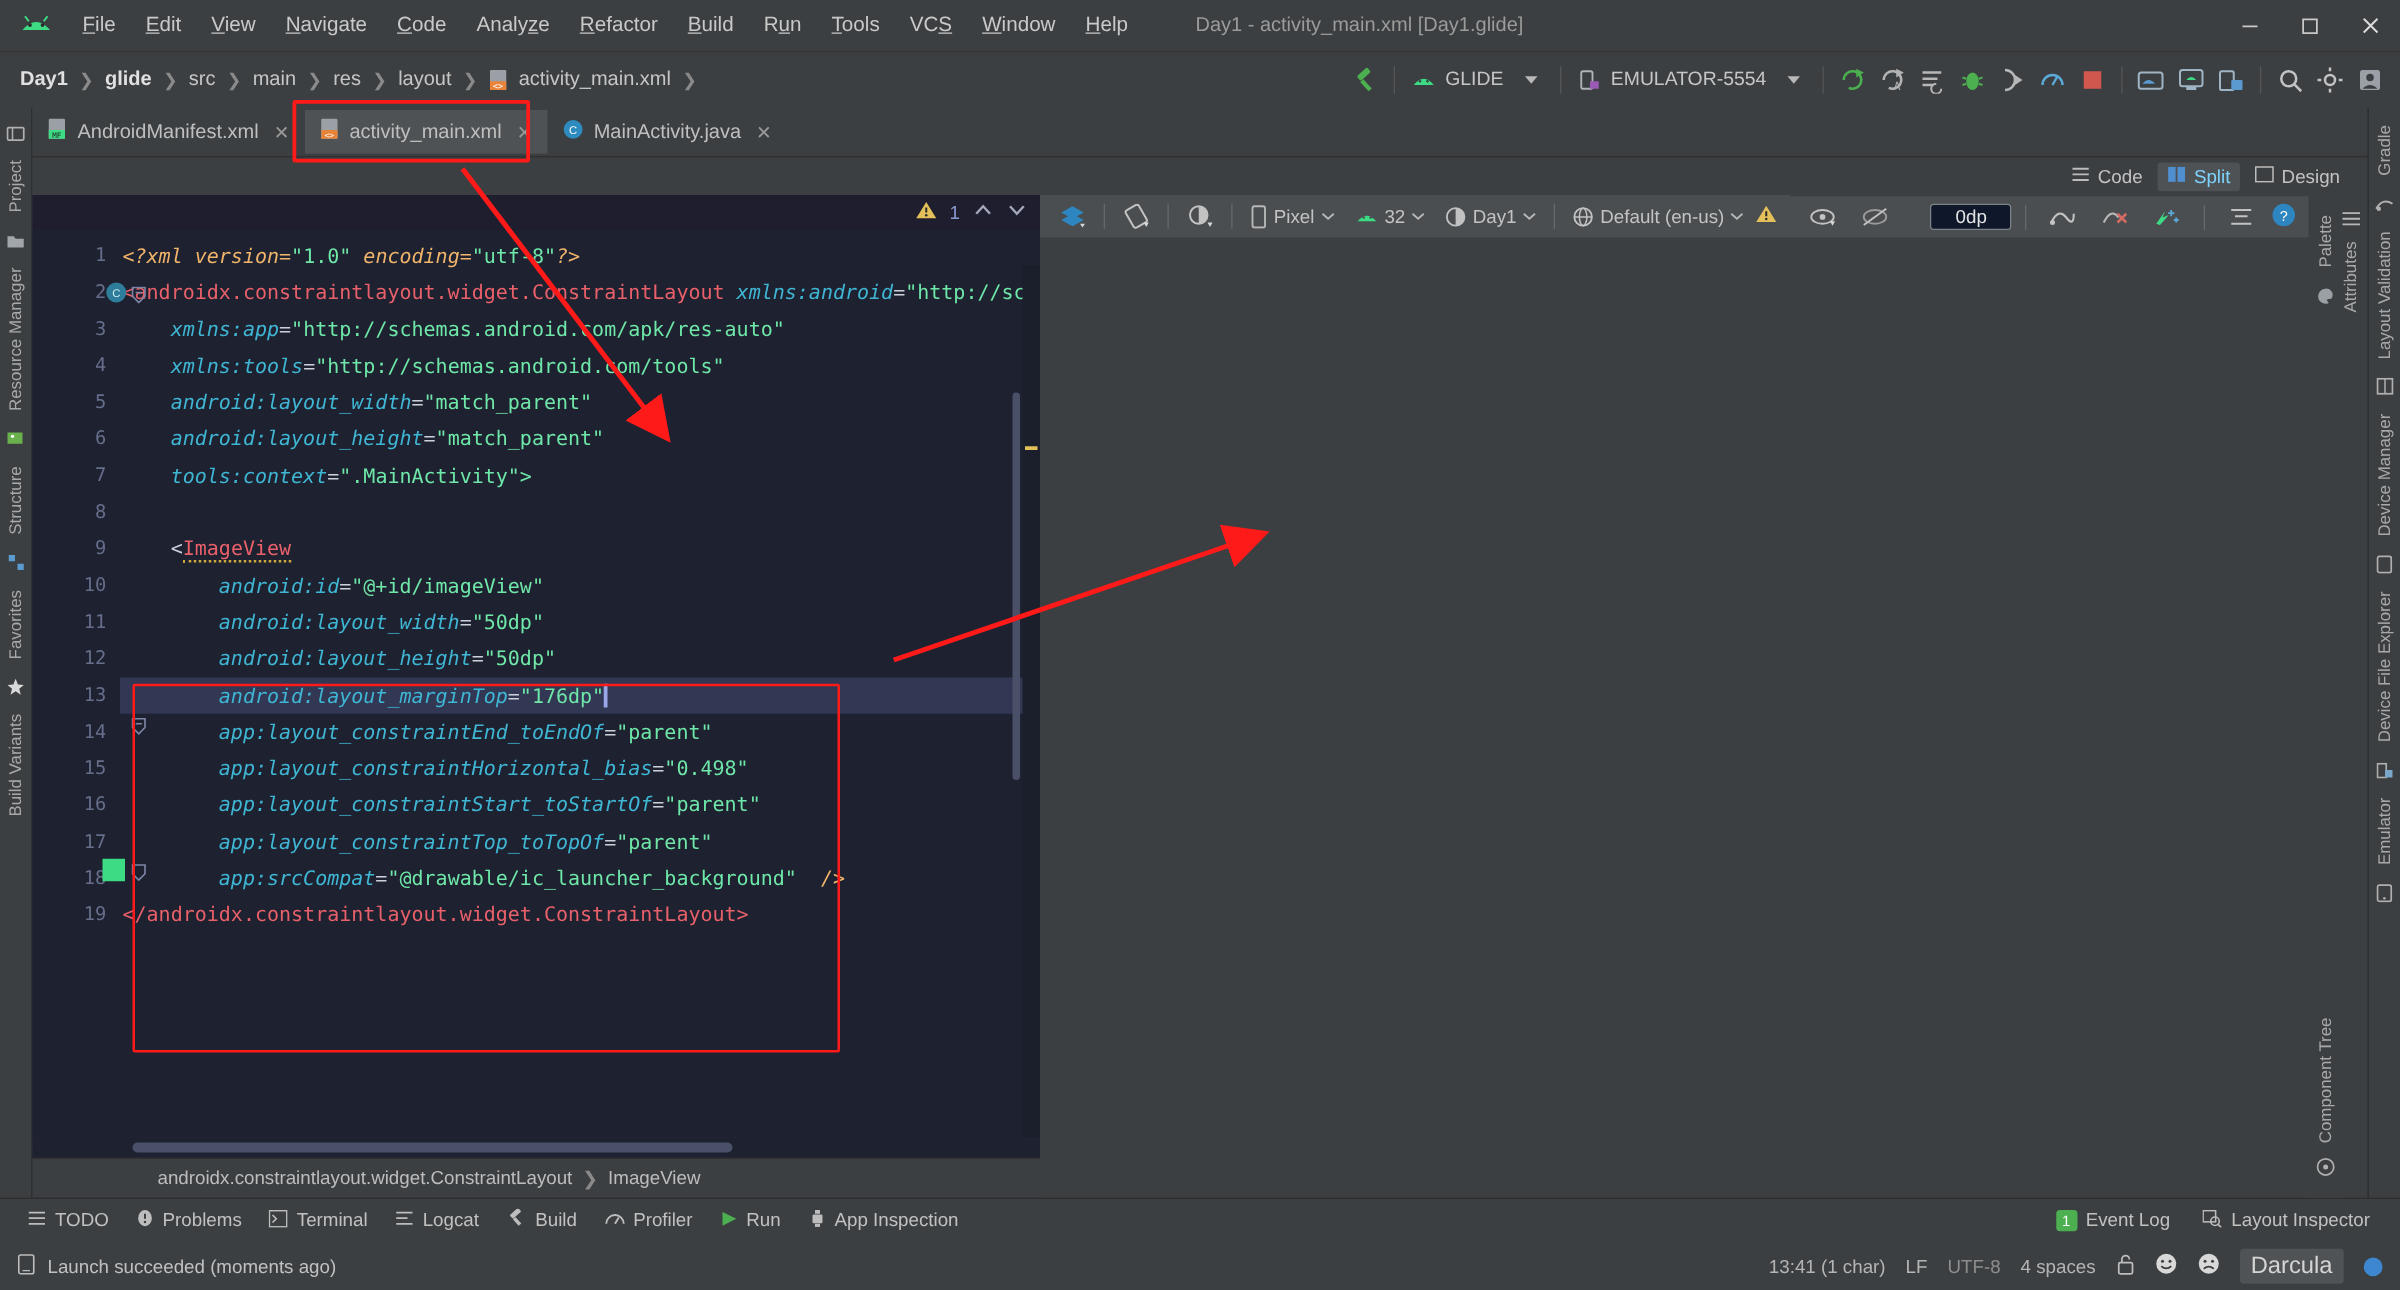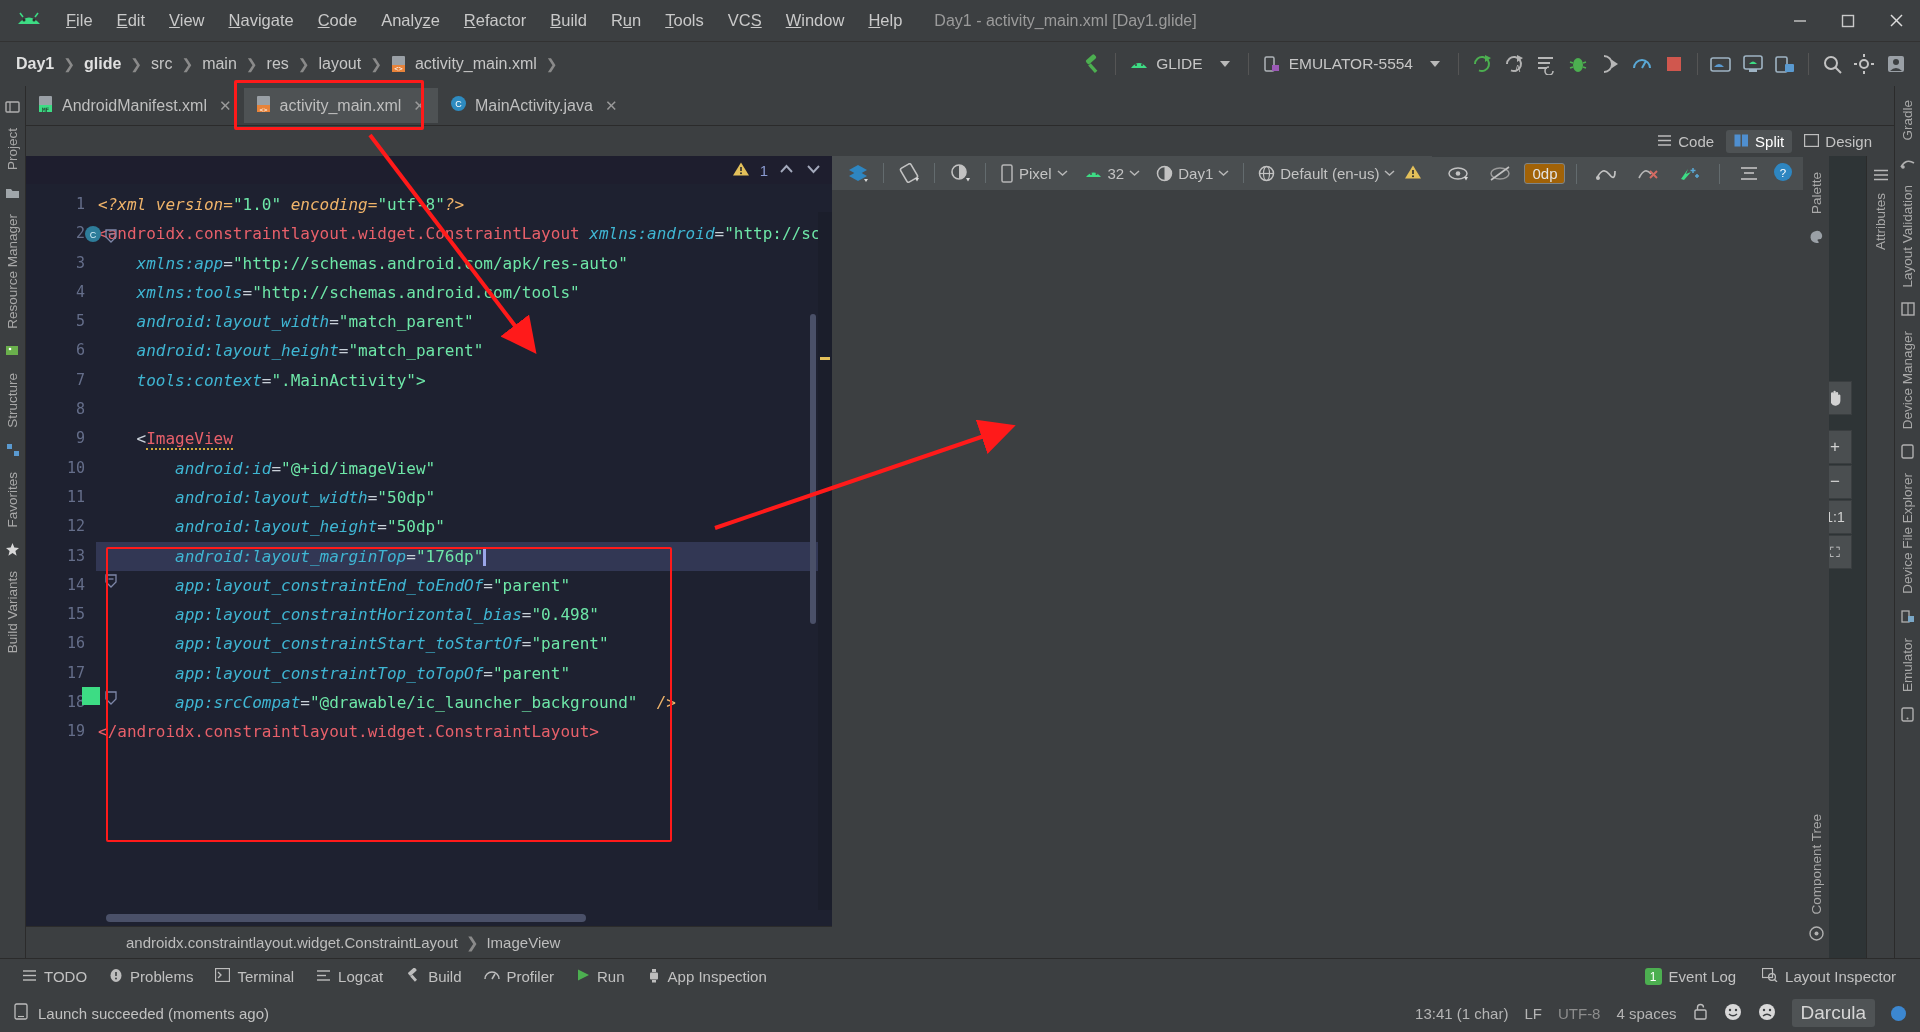--- a/index.html
+++ b/index.html
@@ -12,21 +12,21 @@
   .app { position:relative; width:1920px; height:1032px; display:flex; flex-direction:column; }
 
   
   .titlebar { height:42px; background:#3c3f41; display:flex; align-items:center; flex:0 0 42px;
               border-bottom:1px solid #323232; position:relative; }
   .logo { width:30px; height:22px; margin-left:14px; margin-right:10px; position:relative; }
   .logo svg { display:block; }
   .menu { display:flex; align-items:center; gap:0px; }
   .menu .mi { padding:4px 12px; color:#c9c9c9; font-size:16.5px; cursor:default; white-space:nowrap; }
   .menu .mi u { text-decoration:underline; }
-  .wtitle { margin-left:20px; color:#9b9b9b; font-size:16px; white-space:nowrap; }
+  .wtitle { margin-left:42px; color:#9b9b9b; font-size:16px; white-space:nowrap; }
   .wctl { margin-left:auto; display:flex; align-items:center; height:42px; }
   .wctl div { width:48px; height:42px; display:flex; align-items:center; justify-content:center; color:#c9c9c9; }
 
   
   .navbar { height:44px; background:#3c3f41; display:flex; align-items:center; flex:0 0 44px; position:relative; }
   .crumbs { display:flex; align-items:center; margin-left:14px; white-space:nowrap; }
   .crumbs .c { color:#c6c6c6; font-size:16px; padding:2px 2px; }
   .crumbs .c.b { font-weight:bold; color:#e0e0e0; }
   .crumbs .sep { color:#8a8a8a; padding:0 7px; font-size:14px; }
   .tbicons { margin-left:auto; display:flex; align-items:center; gap:0px; padding-right:8px; }
@@ -53,21 +53,21 @@
   .tabs { height:40px; background:#3c3f41; display:flex; align-items:stretch; flex:0 0 40px; border-bottom:1px solid #2b2b2b; }
   .tab { display:flex; align-items:center; gap:8px; padding:0 12px; font-size:16px; color:#bfbfbf; position:relative; }
   .tab.active { background:#4e5254; }
   .tab .x { color:#9a9a9a; font-size:15px; margin-left:4px; }
   .tabhl { position:absolute; border:3px solid #ff1a1a; border-radius:2px; pointer-events:none; }
 
   
   .modebar { height:30px; background:#3c3f41; display:flex; align-items:center; justify-content:flex-end;
              gap:4px; padding-right:14px; flex:0 0 30px; }
   .mode { display:flex; align-items:center; gap:6px; padding:3px 8px; font-size:15px; color:#c3c3c3; border-radius:3px; }
-  .mode.sel { background:#4e5254; color:#ffffff; }
+  .mode.sel { background:#4e5254; color:#7dd3fc; }
 
   
   .split { flex:1; display:flex; min-height:0; }
 
   
   .codepane { width:806px; display:flex; flex-direction:column; background:#2b2b3b; position:relative; min-width:0; }
   .errbar { height:28px; background:#1e1e2e; display:flex; align-items:center; justify-content:flex-end;
             padding-right:10px; gap:10px; flex:0 0 28px; }
   .errbar .wct { color:#8a9ad0; font-size:15px; }
   .codebody { flex:1; display:flex; position:relative; overflow:hidden; background:#1e2130; }
@@ -645,21 +645,21 @@
                   <circle cx="11" cy="8.5" r="2.3" fill="#c2c2c2"></circle>
                   <polygon points="17,12 21,12 19,15.5" fill="#d8d8d8"></polygon>
                 </svg>
             </div>
             <div class="dcombo">
               <svg width="22" height="17">
                   <ellipse cx="11" cy="8.5" rx="9" ry="5.5" fill="none" stroke="#9a9a9a" stroke-width="1.5"></ellipse>
                   <line x1="2" y1="15" x2="20" y2="2" stroke="#c2c2c2" stroke-width="1.6"></line>
                 </svg>
             </div>
-            <div style="border:1px solid #7d8488; border-radius:3px; padding:1px 7px; background:#a16207; color:#e3e3e3; font-size:15px;">0dp</div>
+            <div style="border:1px solid #7d8488; border-radius:3px; padding:1px 19px; background:#0f172a; color:#e3e3e3; font-size:15px;margin-left:20px;">0dp</div>
             <div class="dsep"></div>
             <div class="dcombo">
               <svg width="22" height="17">
                   <path d="M2 13 q6 -12 12 -4 t6 -3" fill="none" stroke="#c2c2c2" stroke-width="1.7"></path>
                   <circle cx="3" cy="13" r="2" fill="#c2c2c2"></circle>
                 </svg>
             </div>
             <div class="dcombo">
               <svg width="22" height="17">
                   <path d="M2 13 q6 -12 12 -4" fill="none" stroke="#b7b7b7" stroke-width="1.7"></path>

